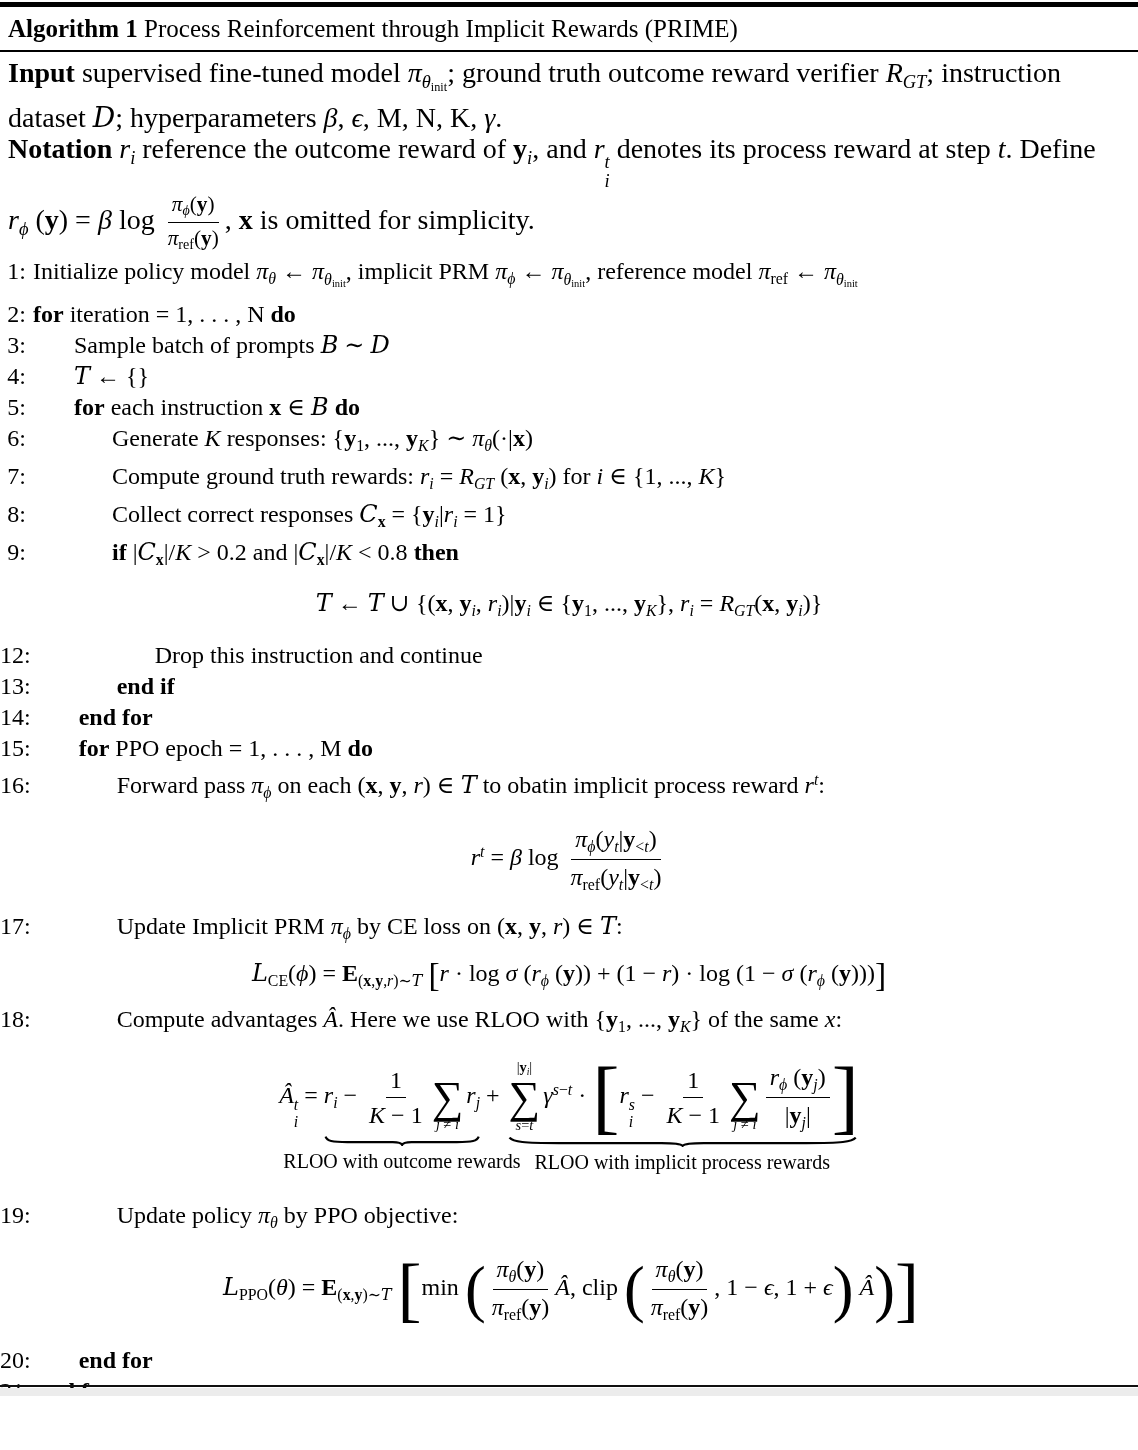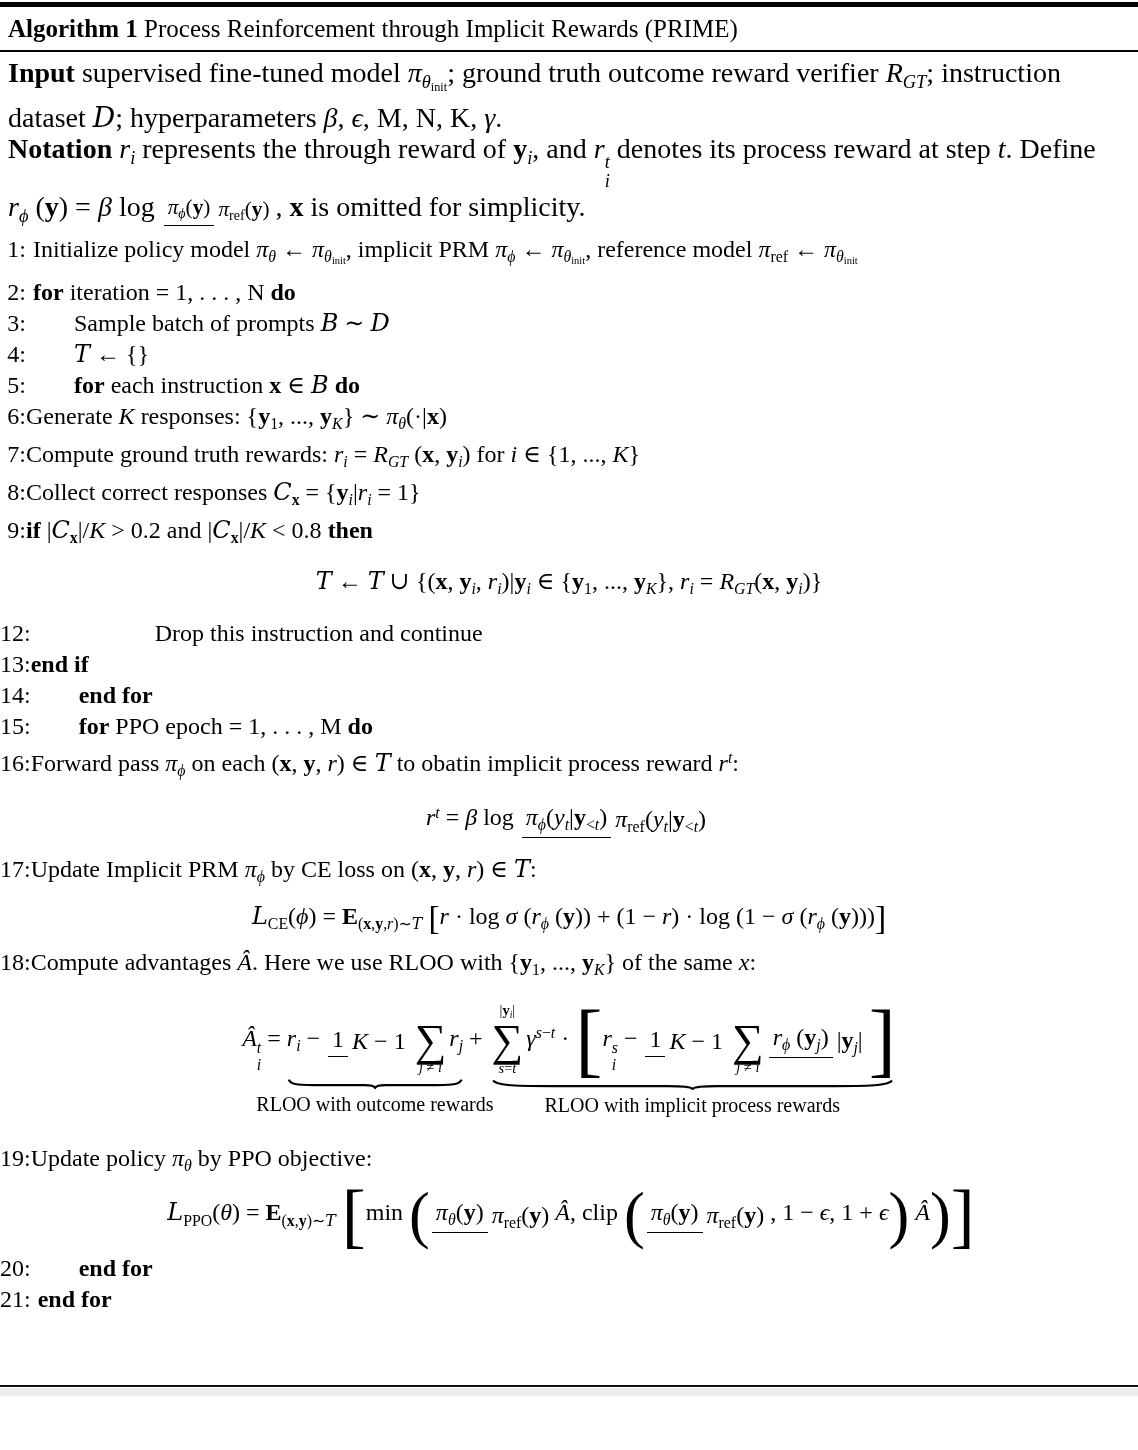--- a/index.html
+++ b/index.html
@@ -18,34 +18,34 @@
   .botrule{position:absolute;left:0;right:0;bottom:9px;border-top:2px solid #101010;}
   .botstrip{position:absolute;left:0;right:0;bottom:0;height:8px;background:#ececec;}
   .preamble{font-size:28px;line-height:31px;padding:5px 8px 2px 8px;}
   .pre-par{margin:0;}
   .body-lines{font-size:24px;}
   .algo-line{display:flex;align-items:baseline;line-height:31px;min-height:31px;}
   .ln{flex:0 0 26px;text-align:right;white-space:nowrap;}
   .lc{white-space:nowrap;}
   .ind0{margin-left:7px;}
   .ind1{margin-left:48px;}
-  .ind2{}
+  .ind2{margin-left:86px;}
   .ind3{margin-left:124px;}
   
   .rm{font-style:normal;}
   .bld{font-weight:700;}
   .it{font-style:italic;}
   .vec{font-weight:700;}
   .cal{font-family:"DejaVu Serif",serif;font-style:italic;}
   .bb{font-weight:700;}
   .msub{font-size:.66em;vertical-align:-.32em;}
   .msub .msub{vertical-align:-.22em;}
   .msup{font-size:.66em;vertical-align:.5em;}
   .mss{display:inline-flex;flex-direction:column;align-items:flex-start;vertical-align:-.5em;font-size:.66em;line-height:1.05;}
-  .frac{display:inline-flex;flex-direction:row;align-items:center;vertical-align:middle;text-align:center;margin:0 2px;line-height:1.25;}
+  .frac{display:inline-flex;flex-direction:column;align-items:center;vertical-align:middle;text-align:center;margin:0 2px;line-height:1.25;}
   .frac .num{padding:0 4px 2px 4px;border-bottom:1.8px solid #000;}
   .frac .den{padding:2px 4px 0 4px;}
   .sum{display:inline-flex;flex-direction:column;align-items:center;vertical-align:middle;margin:0 3px;line-height:1;}
   .sum .sig{font-size:1.85em;line-height:.92;}
   .sum .slim{font-size:.6em;line-height:1.1;min-height:1.1em;}
   .big{vertical-align:middle;line-height:0;font-weight:400;}
   .eq{text-align:center;font-size:24px;}
   .eq1{margin:14px 0 20px 0;}
   .eq2{margin:16px 0 16px 0;}
   .eq3{margin:10px 0 14px 0;}
@@ -60,21 +60,21 @@
 <body>
 
 <div class="page">
   <div class="topbar"></div>
   <div class="algo-title">
     <span class="bld">Algorithm 1</span><span> Process Reinforcement through Implicit Rewards (PRIME)</span>
   </div>
   <div class="midrule"></div>
   <div class="preamble">
       <div class="pre-par"><span class="bld">Input</span><span class="rm"> supervised fine-tuned model </span><span class="it">π</span><span class="msub"><span class="it">θ</span><span class="msub"><span class="rm">init</span></span></span><span class="rm">; ground truth outcome reward verifier </span><span class="it">R</span><span class="msub"><span class="it">GT</span></span><span class="rm">; instruction</span><br><span class="rm">dataset </span><span class="cal">D</span><span class="rm">; hyperparameters </span><span class="it">β</span><span class="rm">, </span><span class="it">ϵ</span><span class="rm">, M, N, K, </span><span class="it">γ</span><span class="rm">.</span></div>
-      <div class="pre-par"><span class="bld">Notation </span><span class="it">r</span><span class="msub"><span class="it">i</span></span><span class="rm"> represents the through reward of </span><span class="vec">y</span><span class="msub"><span class="it">i</span></span><span class="rm">, and </span><span class="it">r</span><span class="mss">
+      <div class="pre-par"><span class="bld">Notation </span><span class="it">r</span><span class="msub"><span class="it">i</span></span><span class="rm"> reference the outcome reward of </span><span class="vec">y</span><span class="msub"><span class="it">i</span></span><span class="rm">, and </span><span class="it">r</span><span class="mss">
           <span class="ssup"><span class="it">t</span></span>
           <span class="ssub"><span class="it">i</span></span>
         </span><span class="rm"> denotes its process reward at step </span><span class="it">t</span><span class="rm">. Define</span><br><span class="it">r</span><span class="msub"><span class="it">ϕ</span></span><span class="rm"> (</span><span class="vec">y</span><span class="rm">) = </span><span class="it">β</span><span class="rm"> log </span><span class="frac" style="font-size: 0.76em;">
           <span class="num"><span class="it">π</span><span class="msub"><span class="it">ϕ</span></span><span class="rm">(</span><span class="vec">y</span><span class="rm">)</span></span>
           <span class="den"><span class="it">π</span><span class="msub"><span class="rm">ref</span></span><span class="rm">(</span><span class="vec">y</span><span class="rm">)</span></span>
         </span><span class="rm">, </span><span class="vec">x</span><span class="rm"> is omitted for simplicity.</span></div>
     </div>
   <div class="body-lines">
       <div class="algo-line">
         <span class="ln">1:</span>

